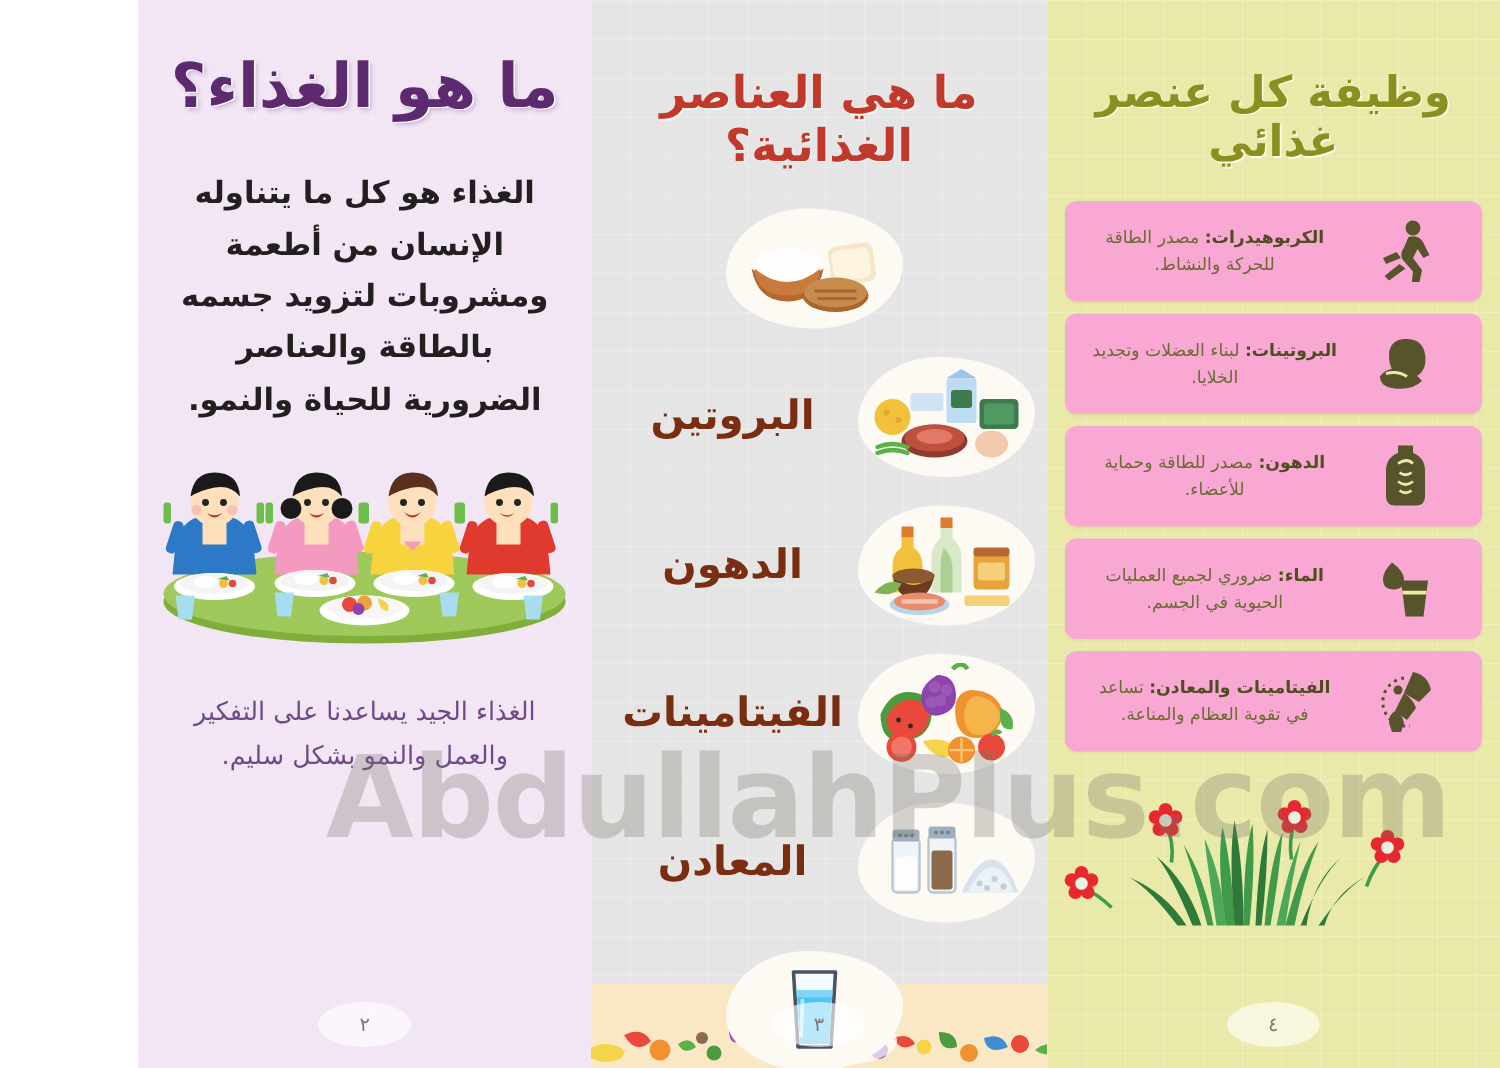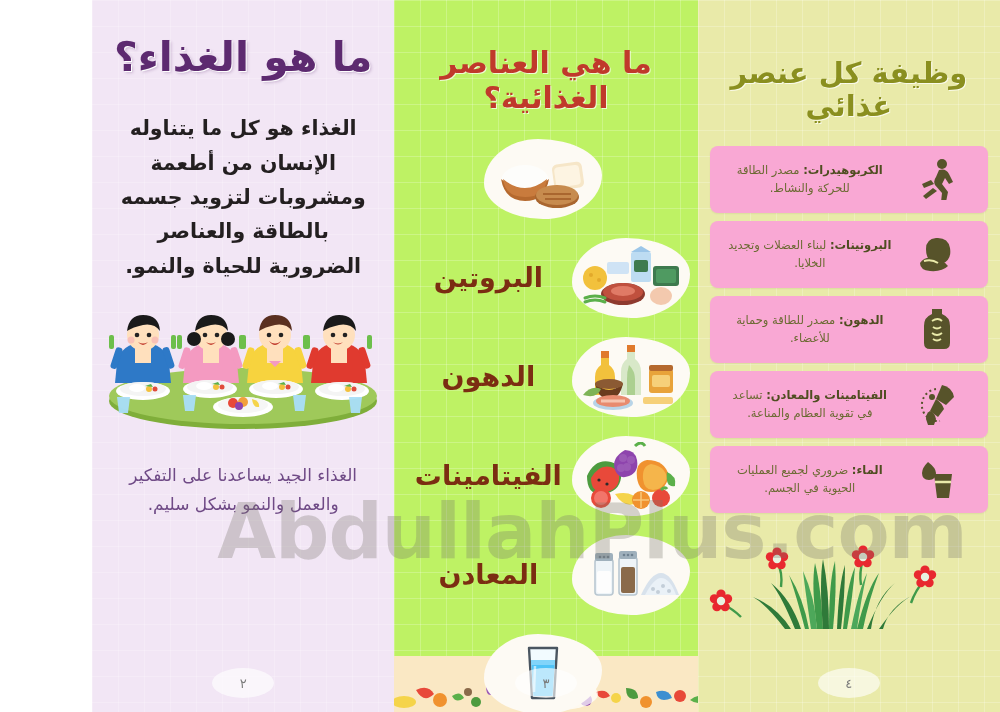--- a/index.html
+++ b/index.html
@@ -6,41 +6,41 @@
   body{
     width:1000px;height:712px;overflow:hidden;
     font-family:"DejaVu Sans","Liberation Sans",sans-serif;
     background:#ffffff;
   }
   #page{position:relative;width:908px;height:712px;display:flex;flex-direction:row-reverse;}
 
   
   .panel{position:relative;height:712px;overflow:hidden;}
   #panel-right{width:333px;background:#f2e6f5;}
-  #panel-mid{width:334px;background:#bef264;}
+  #panel-mid{width:334px;background:#e5e5e5;}
   #panel-left{width:333px;background:#e9eaa9;}
 
   
   .panel::before{
     content:"";position:absolute;inset:0;pointer-events:none;
     background-image:linear-gradient(rgba(255,255,255,.22) 1px,transparent 1px),
                      linear-gradient(90deg,rgba(255,255,255,.22) 1px,transparent 1px);
     background-size:26px 26px;
   }
 
   
   .panel-title{
     position:relative;z-index:3;text-align:center;font-weight:bold;
     line-height:1.15;
   }
   #title-right{font-size:41px;color:#5d2a70;margin-top:34px;
     text-shadow:1px 1px 0 #ffffff,2px 2px 3px rgba(93,42,112,.25);}
   #title-mid{font-size:30px;color:#c0392b;margin-top:46px;
     text-shadow:1px 1px 0 rgba(255,255,255,.7);}
-  #title-left{font-size:29px;color:#8a8f1f;margin-top:57px;
+  #title-left{font-size:29px;color:#8a8f1f;margin-top:45px;
     text-shadow:1px 1px 0 rgba(255,255,255,.75);}
 
   
   #right-body{
     position:relative;z-index:3;margin:30px 26px 16px 26px;text-align:center;
     font-size:20.5px;font-weight:bold;color:#231f20;line-height:1.68;
   }
   #kids-wrap{position:relative;z-index:3;margin:22px auto 0;width:292px;height:132px;}
   #right-note{
     position:relative;z-index:3;margin:24px 30px 0 30px;text-align:center;
@@ -445,44 +445,44 @@
         <div class="func-icon">
           <svg width="34" height="44" viewBox="0 0 34 44" fill="#57532a">
             <path d="M12 2 h10 v5 q8 3 8 12 v17 q0 6-6 6 H10 q-6 0-6-6 V19 q0-9 8-12 Z"></path>
             <path d="M12 14 q6-4 10 0 M13 20 q4 3 8 0 M12 26 q5 4 10 0 M13 32 q4 3 8 0" stroke="#e9eaa9" stroke-width="1.8" fill="none"></path>
           </svg>
         </div>
       </div>
 
       <div class="func-card">
         <div class="func-text">
+          <b>الماء:</b>
+          <span>ضروري لجميع العمليات الحيوية في الجسم.</span>
+        </div>
+        <div class="func-icon">
+          <svg width="38" height="42" viewBox="0 0 38 42" fill="#57532a">
+            <path d="M10 4 q8 6 8 11 q0 7-7 7 q-7 0-7-7 q0-5 6-11 Z"></path>
+            <path d="M16 16 h18 l-3 24 h-12 Z"></path>
+            <path d="M17 24 h16" stroke="#e9eaa9" stroke-width="2.5" fill="none"></path>
+          </svg>
+        </div>
+      </div>
+
+      <div class="func-card">
+        <div class="func-text">
           <b>الفيتامينات والمعادن:</b>
           <span>تساعد في تقوية العظام والمناعة.</span>
         </div>
         <div class="func-icon">
           <svg width="42" height="42" viewBox="0 0 42 42" fill="#57532a">
             <path d="M26 2 q10 2 12 12 l-8 8 l-10-6 Z"></path>
             <path d="M20 16 q6 4 8 10 l-6 8 l-8-6 Z"></path>
             <path d="M14 28 q5 2 6 8 l-2 6 h-6 l-2-6 q0-6 4-8 Z"></path>
             <circle cx="16" cy="14" r="3"></circle>
             <path d="M20 6 a16 16 0 1 0 4 32" stroke="#57532a" stroke-width="2" fill="none" stroke-dasharray="2,3"></path>
-          </svg>
-        </div>
-      </div>
-
-      <div class="func-card">
-        <div class="func-text">
-          <b>الماء:</b>
-          <span>ضروري لجميع العمليات الحيوية في الجسم.</span>
-        </div>
-        <div class="func-icon">
-          <svg width="38" height="42" viewBox="0 0 38 42" fill="#57532a">
-            <path d="M10 4 q8 6 8 11 q0 7-7 7 q-7 0-7-7 q0-5 6-11 Z"></path>
-            <path d="M16 16 h18 l-3 24 h-12 Z"></path>
-            <path d="M17 24 h16" stroke="#e9eaa9" stroke-width="2.5" fill="none"></path>
           </svg>
         </div>
       </div>
 
     </div>
 
     <div id="grass-wrap">
       <svg width="333" height="110" viewBox="0 0 333 110">
         <g fill="#3f9a4a">
           <path d="M150 108 q-6-44 -2-66 q6 24 8 66 Z"></path>

